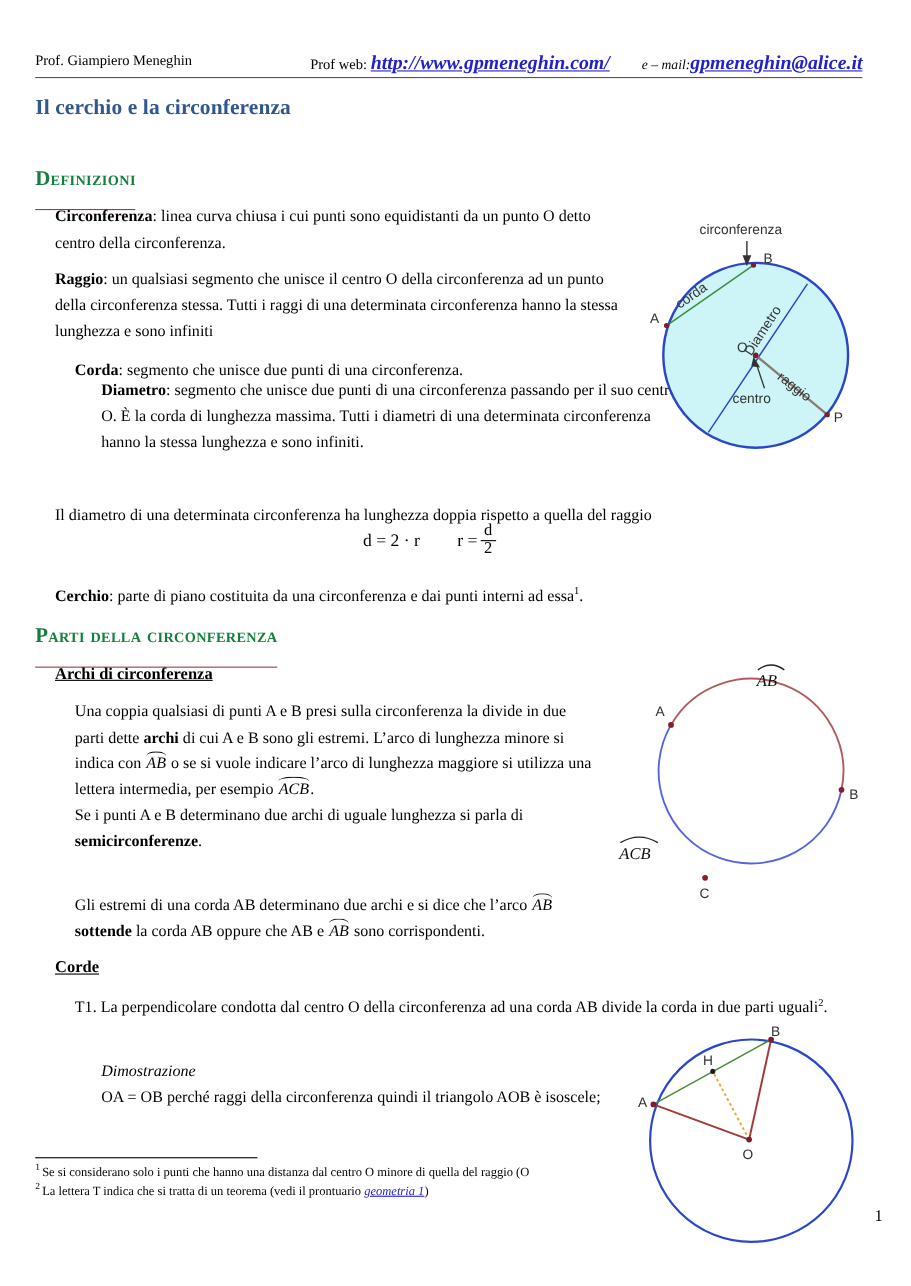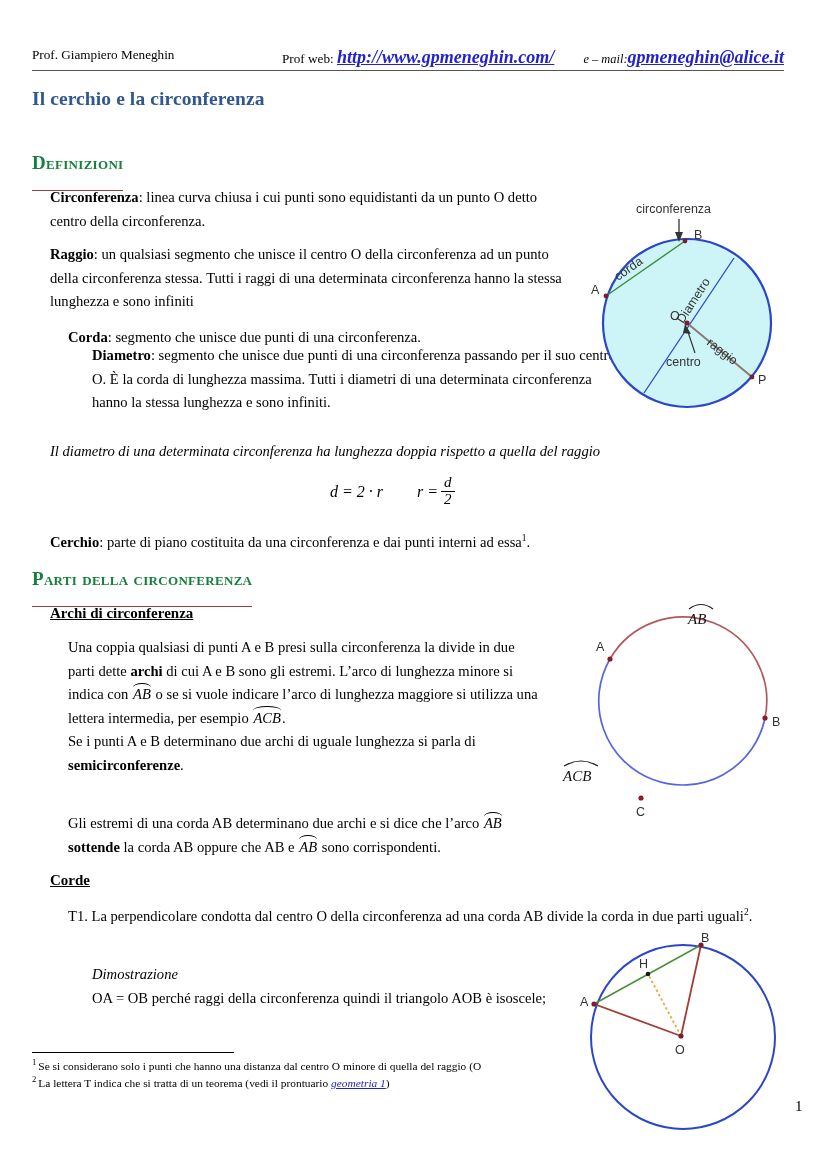--- a/index.html
+++ b/index.html
@@ -107,21 +107,21 @@
     line-height: 23.5px;
     text-align: left;
     color: #000;
   }
   .para b { font-weight: bold; }
 
   #p-circonferenza { left: 50px; top: 186px; width: 520px; }
   #p-raggio        { left: 50px; top: 243px; width: 522px; }
   #p-corda         { left: 50px; top: 326px; width: 520px; margin-left: 18px; }
   #p-diametro      { left: 50px; top: 344px; width: 525px; margin-left: 42px; }
-  #p-doppia        { left: 50px; top: 440px; width: 640px; font-style: italic; }
+  #p-doppia        { left: 50px; top: 458px; width: 640px; }
   #p-cerchio       { left: 50px; top: 531px; width: 570px; }
 
   .sub-head {
     position: absolute;
     font-size: 15px;
     font-weight: bold;
     text-decoration: underline;
     color: #000;
   }
   #sub-archi { left: 50px; top: 605px; }
@@ -158,21 +158,20 @@
     vertical-align: super;
     line-height: 0;
   }
 
   
   .formula {
     position: absolute;
     left: 330px;
     top: 476px;
     font-size: 16px;
-    font-style: italic;
     font-family: "Liberation Serif", serif;
     display: flex;
     align-items: center;
     gap: 34px;
     text-align: center;
   }
   .frac {
     display: inline-flex;
     flex-direction: column;
     align-items: center;

